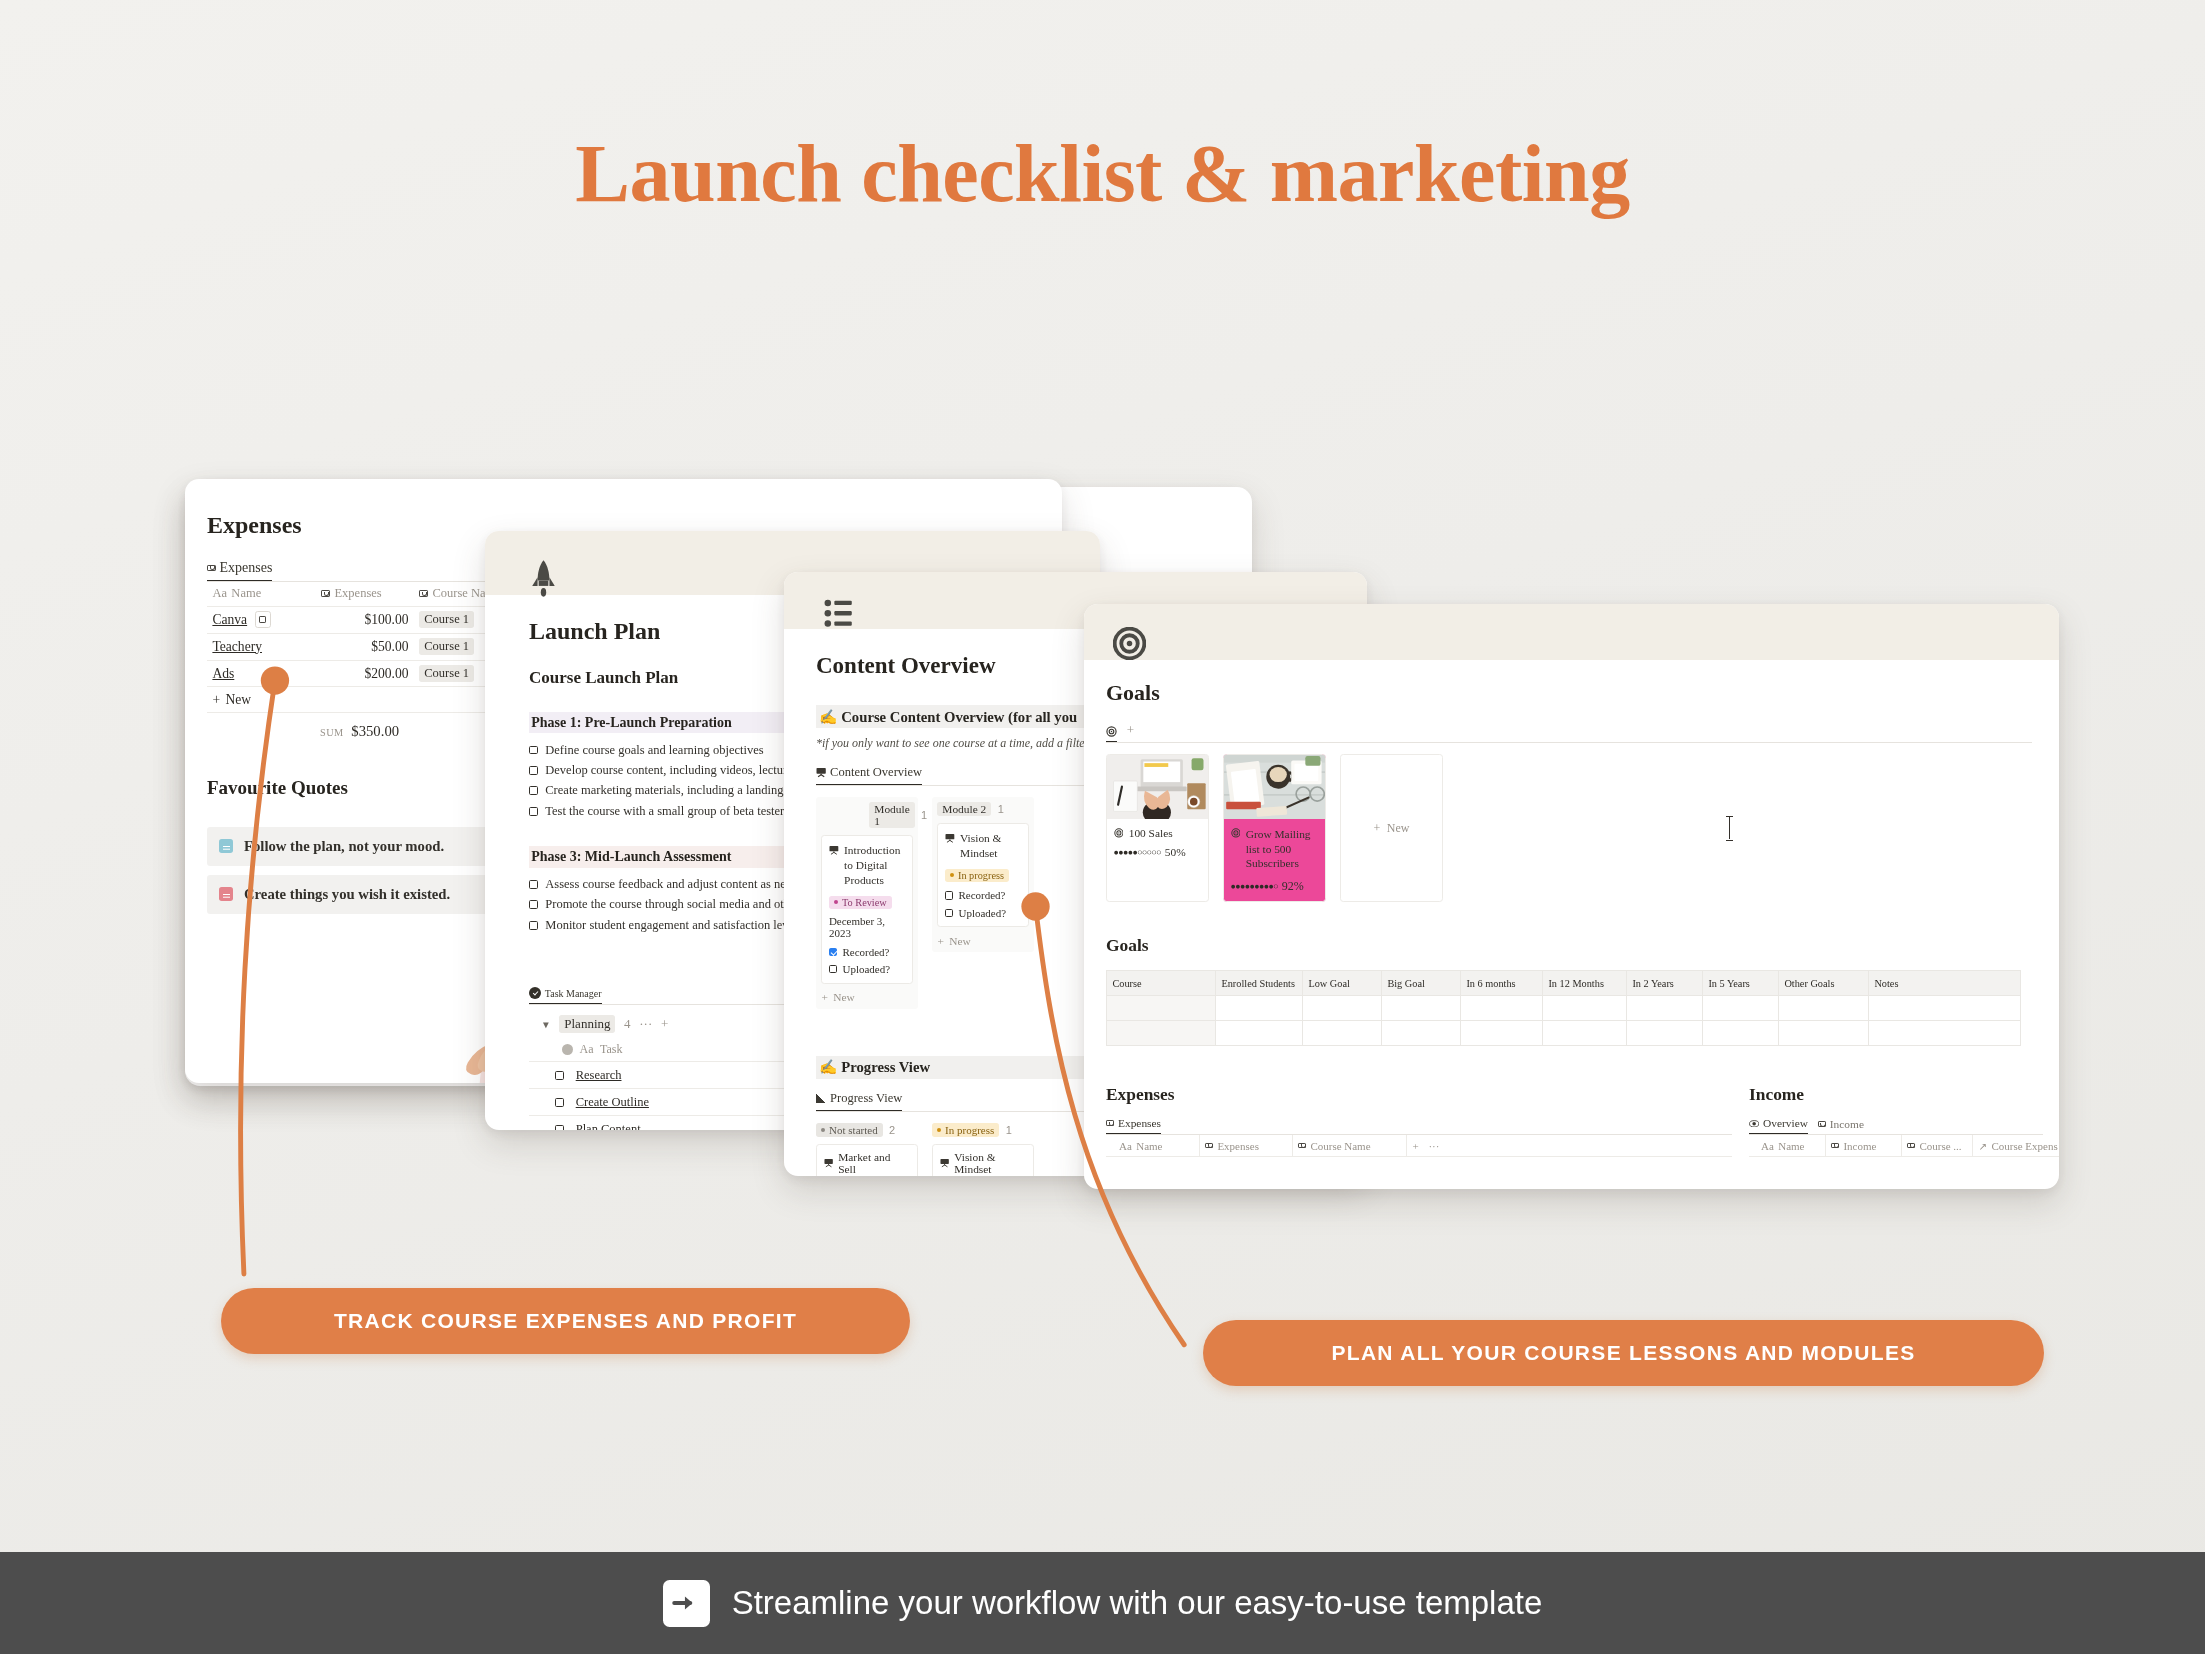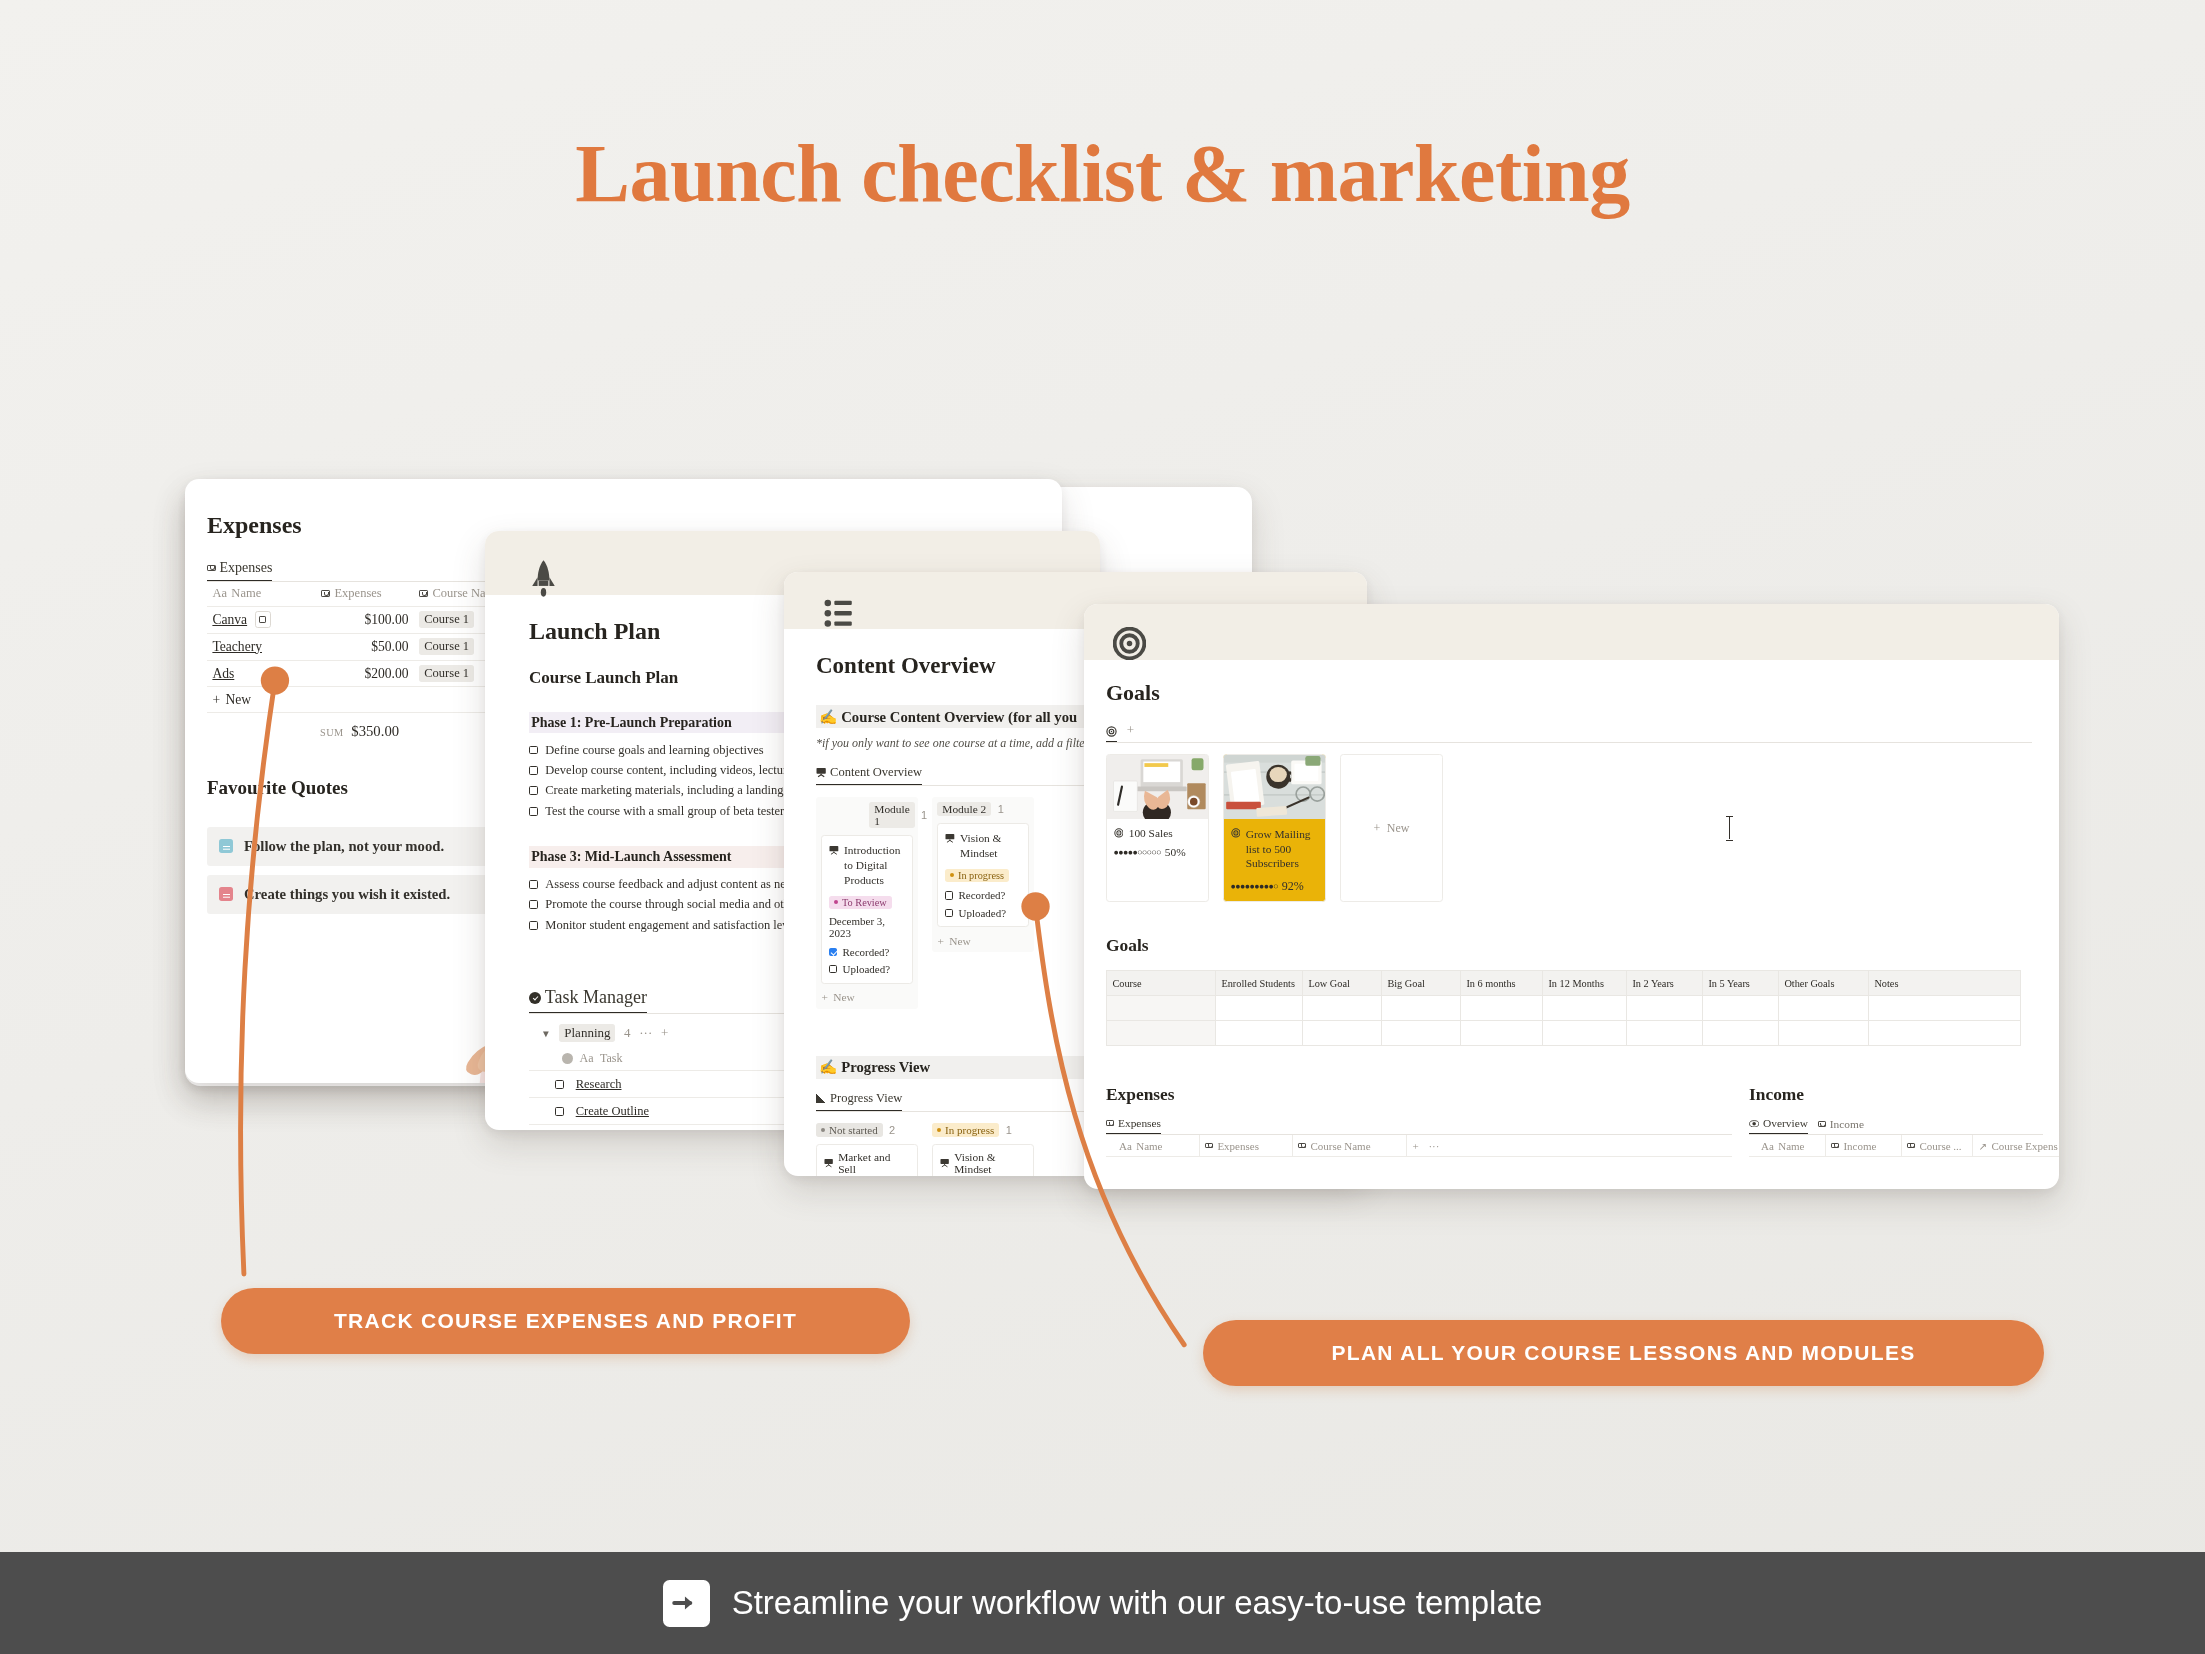--- a/index.html
+++ b/index.html
@@ -288,21 +288,21 @@
         </div>
         <div class="trow" style="border:none;gap:7.6px;padding:2.7px 0;">
           <span class="cbox"></span>
           <span class="nb-text" style="font-size:12.5px;">Monitor student engagement and satisfaction levels</span>
         </div>
       </div>
     </div>
 
     <div style="margin-top:52px;width:523px;">
       <div class="tabbar">
-        <div class="tab active" style="font-size:18px;justify-content:center;">
+        <div class="tab active" style="font-size:10px;justify-content:center;">
           <span style="width:12px;height:12px;border-radius:50%;background:#333029;display:inline-flex;align-items:center;justify-content:center;">
             <span style="width:2.7px;height:5.4px;border:solid #fff;border-width:0 1.1px 1.1px 0;transform:rotate(43deg);margin-top:-1.1px;"></span>
           </span>
           <span>Task Manager</span>
         </div>
       </div>
 
       <div style="display:flex;align-items:center;gap:8.7px;padding:9.8px 0 4.4px 12px;font-family:'Liberation Serif',serif;font-size:13px;">
         <span style="color:#6d6961;font-size:9.8px;">▼</span>
         <span class="chip" style="font-size:13px;">Planning</span>
@@ -590,21 +590,21 @@
             </span>
             <span class="nb-text" style="font-size:11.4px;">100 Sales</span>
           </div>
           <div style="display:flex;align-items:center;gap:3.8px;margin-top:7.6px;">
             <span style="letter-spacing:-0.5px;font-size:8.7px;color:#2e2b26;">●●●●●○○○○○</span>
             <span class="nb-text" style="font-size:11.4px;">50%</span>
           </div>
         </div>
       </div>
 
-      <div style="width:103px;border:0.5px solid #edebe7;border-radius:3.3px;overflow:hidden;background:#eab308;">
+      <div style="width:103px;border:0.5px solid #edebe7;border-radius:3.3px;overflow:hidden;background:#ec4899;">
         <div style="height:64px;background:#dfe3e2;overflow:hidden;">
           <svg viewBox="0 0 190 118" width="103" height="64">
             <rect width="190" height="118" fill="#d9dedc"></rect>
             <rect y="0" width="190" height="14" fill="#cfd5d2"></rect>
             <rect y="30" width="190" height="3" fill="#c6ccc9"></rect>
             <rect y="72" width="190" height="3" fill="#c6ccc9"></rect>
             <rect x="8" y="14" width="62" height="82" rx="3" fill="#f6f4ef" transform="rotate(-7 39 55)"></rect>
             <rect x="16" y="28" width="46" height="60" rx="2" fill="#ffffff" transform="rotate(-7 39 58)"></rect>
             <rect x="4" y="86" width="64" height="14" rx="2" fill="#c9503c"></rect>
             <ellipse cx="100" cy="40" rx="22" ry="22" fill="#3a332b"></ellipse>

